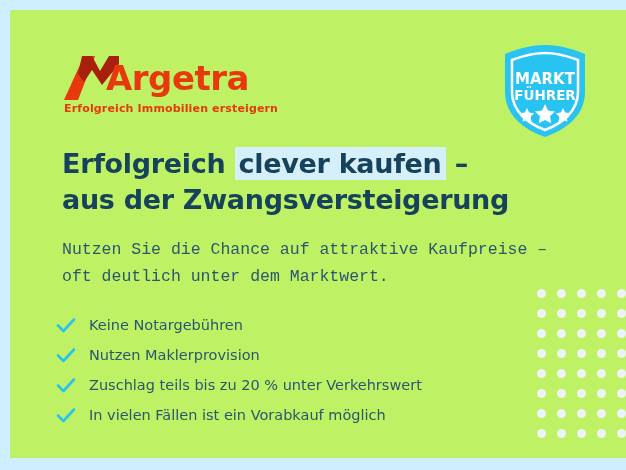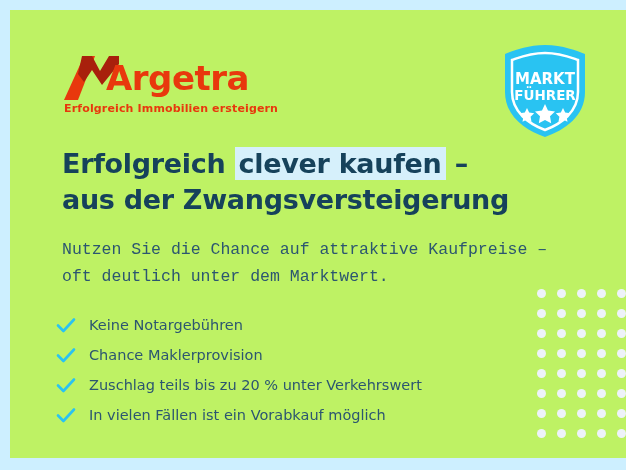--- a/index.html
+++ b/index.html
@@ -263,21 +263,21 @@
             </svg>
         </span>
         <span class="bullet-text">Keine Notargebühren</span>
       </div>
       <div class="bullet-row">
         <span class="check-icon">
           <svg width="22" height="22" viewBox="0 0 22 22">
               <path d="M3 11.5 L8.4 17 L19 5.5" fill="none" stroke="#29c3f2" stroke-width="2.6" stroke-linecap="round" stroke-linejoin="round"></path>
             </svg>
         </span>
-        <span class="bullet-text">Chance Maklerprovision</span>
+        <span class="bullet-text">Nutzen Maklerprovision</span>
       </div>
       <div class="bullet-row">
         <span class="check-icon">
           <svg width="22" height="22" viewBox="0 0 22 22">
               <path d="M3 11.5 L8.4 17 L19 5.5" fill="none" stroke="#29c3f2" stroke-width="2.6" stroke-linecap="round" stroke-linejoin="round"></path>
             </svg>
         </span>
         <span class="bullet-text">Zuschlag teils bis zu 20 % unter Verkehrswert</span>
       </div>
       <div class="bullet-row">

